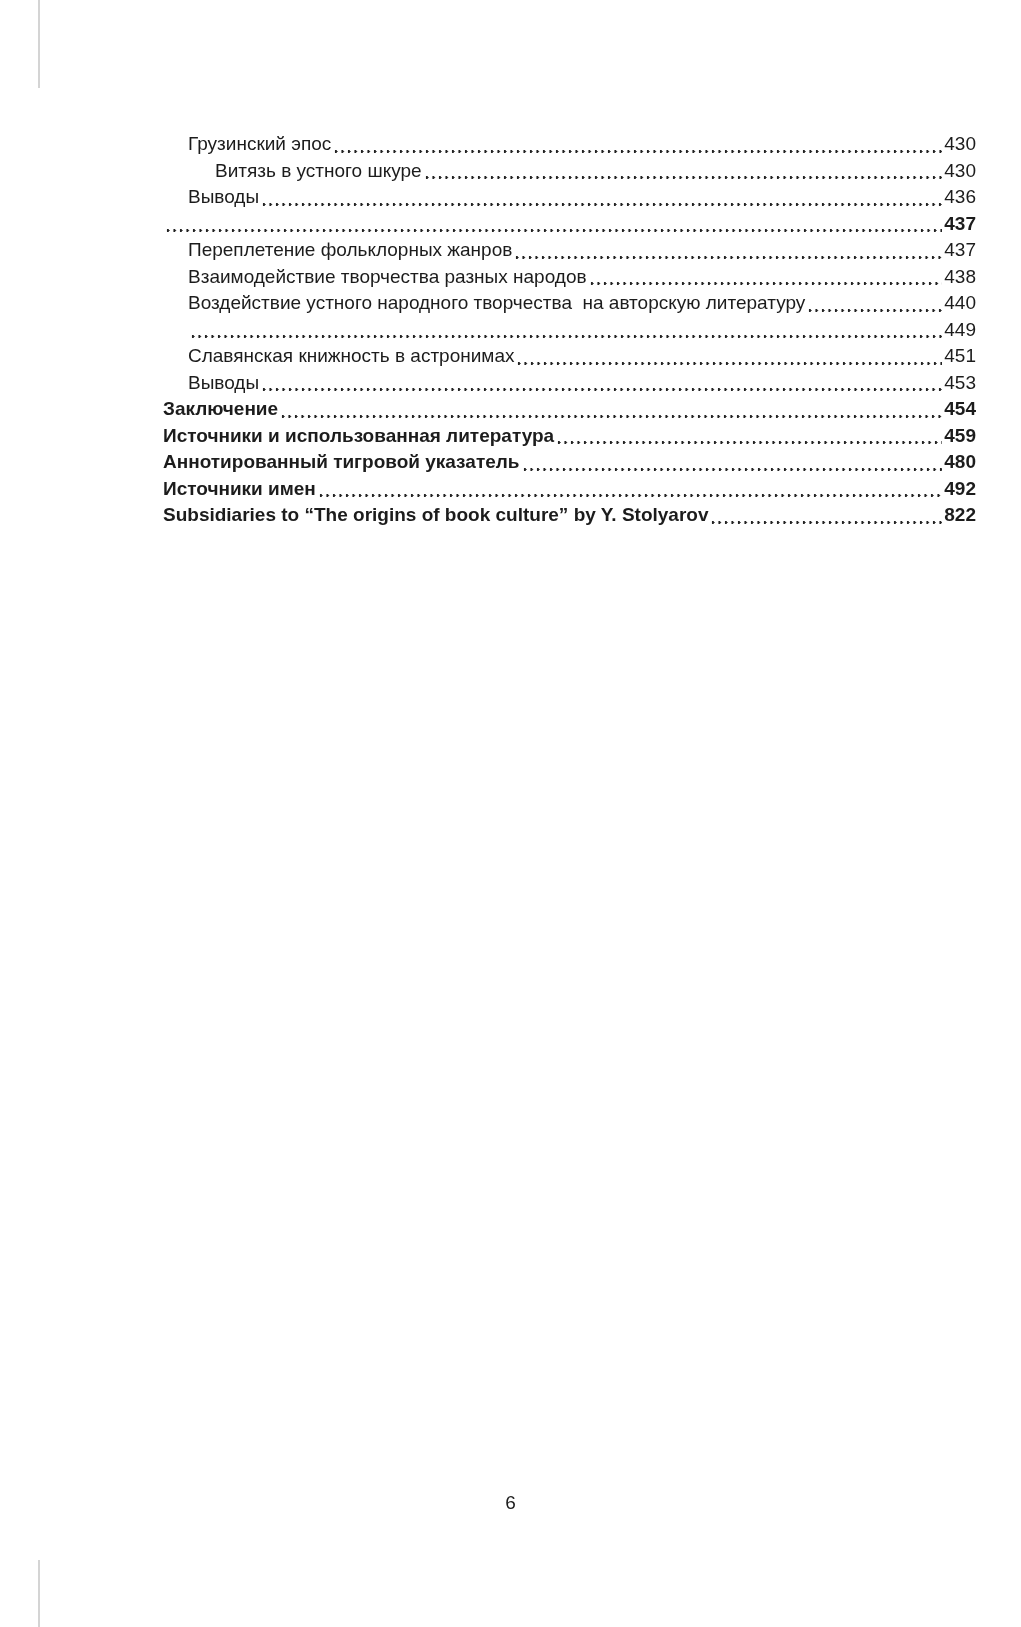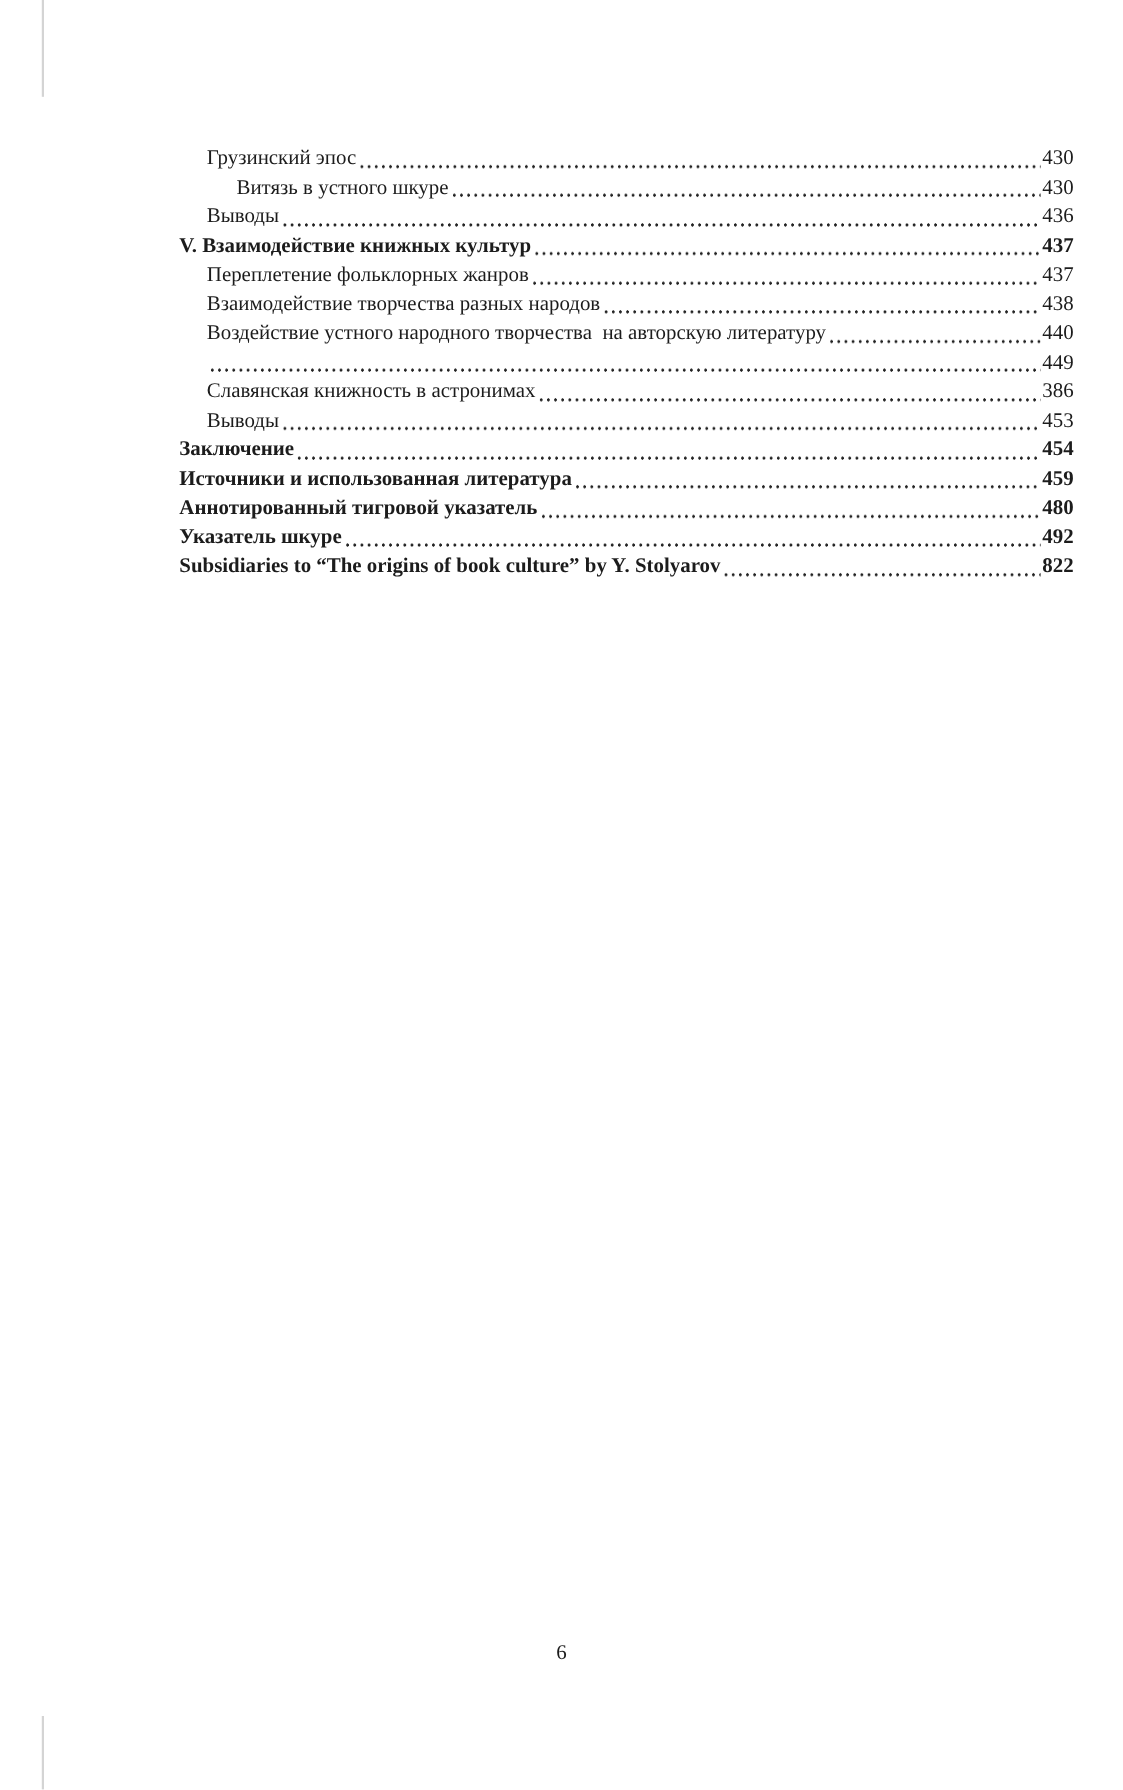--- a/index.html
+++ b/index.html
@@ -6,21 +6,21 @@
     margin: 0;
     padding: 0;
     background: #ffffff;
   }
   .page {
     position: relative;
     width: 1021px;
     height: 1627px;
     background: #ffffff;
     overflow: hidden;
-    font-family: Liberation Serif, serif;
+    font-family: Liberation Sans, sans-serif;
     color: #1c1c1c;
   }
   .scan-line {
     position: absolute;
     background: #c9c9c9;
     opacity: 0.8;
   }
   .scan-line.top-left { left: 38px; top: 0; width: 2px; height: 88px; }
   .scan-line.bottom-left { left: 38px; top: 1560px; width: 2px; height: 67px; }
 
@@ -84,21 +84,20 @@
     <span class="toc-title">Витязь в устного шкуре</span>
     <span class="leader"></span>
     <span class="toc-page">430</span>
   </div>
       <div class="toc-row indent-1">
     <span class="toc-title">Выводы</span>
     <span class="leader"></span>
     <span class="toc-page">436</span>
   </div>
       <div class="toc-row indent-0 bold">
-    <span class="toc-title">V. Взаимодействие книжных культур</span>
     <span class="leader"></span>
     <span class="toc-page">437</span>
   </div>
       <div class="toc-row indent-1">
     <span class="toc-title">Переплетение фольклорных жанров</span>
     <span class="leader"></span>
     <span class="toc-page">437</span>
   </div>
       <div class="toc-row indent-1">
     <span class="toc-title">Взаимодействие творчества разных народов</span>
@@ -110,21 +109,21 @@
     <span class="leader"></span>
     <span class="toc-page">440</span>
   </div>
       <div class="toc-row indent-1">
     <span class="leader"></span>
     <span class="toc-page">449</span>
   </div>
       <div class="toc-row indent-1">
     <span class="toc-title">Славянская книжность в астронимах</span>
     <span class="leader"></span>
-    <span class="toc-page">386</span>
+    <span class="toc-page">451</span>
   </div>
       <div class="toc-row indent-1">
     <span class="toc-title">Выводы</span>
     <span class="leader"></span>
     <span class="toc-page">453</span>
   </div>
       <div class="toc-row indent-0 bold">
     <span class="toc-title">Заключение</span>
     <span class="leader"></span>
     <span class="toc-page">454</span>
@@ -133,21 +132,21 @@
     <span class="toc-title">Источники и использованная литература</span>
     <span class="leader"></span>
     <span class="toc-page">459</span>
   </div>
       <div class="toc-row indent-0 bold">
     <span class="toc-title">Аннотированный тигровой указатель</span>
     <span class="leader"></span>
     <span class="toc-page">480</span>
   </div>
       <div class="toc-row indent-0 bold">
-    <span class="toc-title">Указатель шкуре</span>
+    <span class="toc-title">Источники имен</span>
     <span class="leader"></span>
     <span class="toc-page">492</span>
   </div>
       <div class="toc-row indent-0 bold">
     <span class="toc-title">Subsidiaries to “The origins of book culture” by Y. Stolyarov</span>
     <span class="leader"></span>
     <span class="toc-page">822</span>
   </div>
     </div>
 

